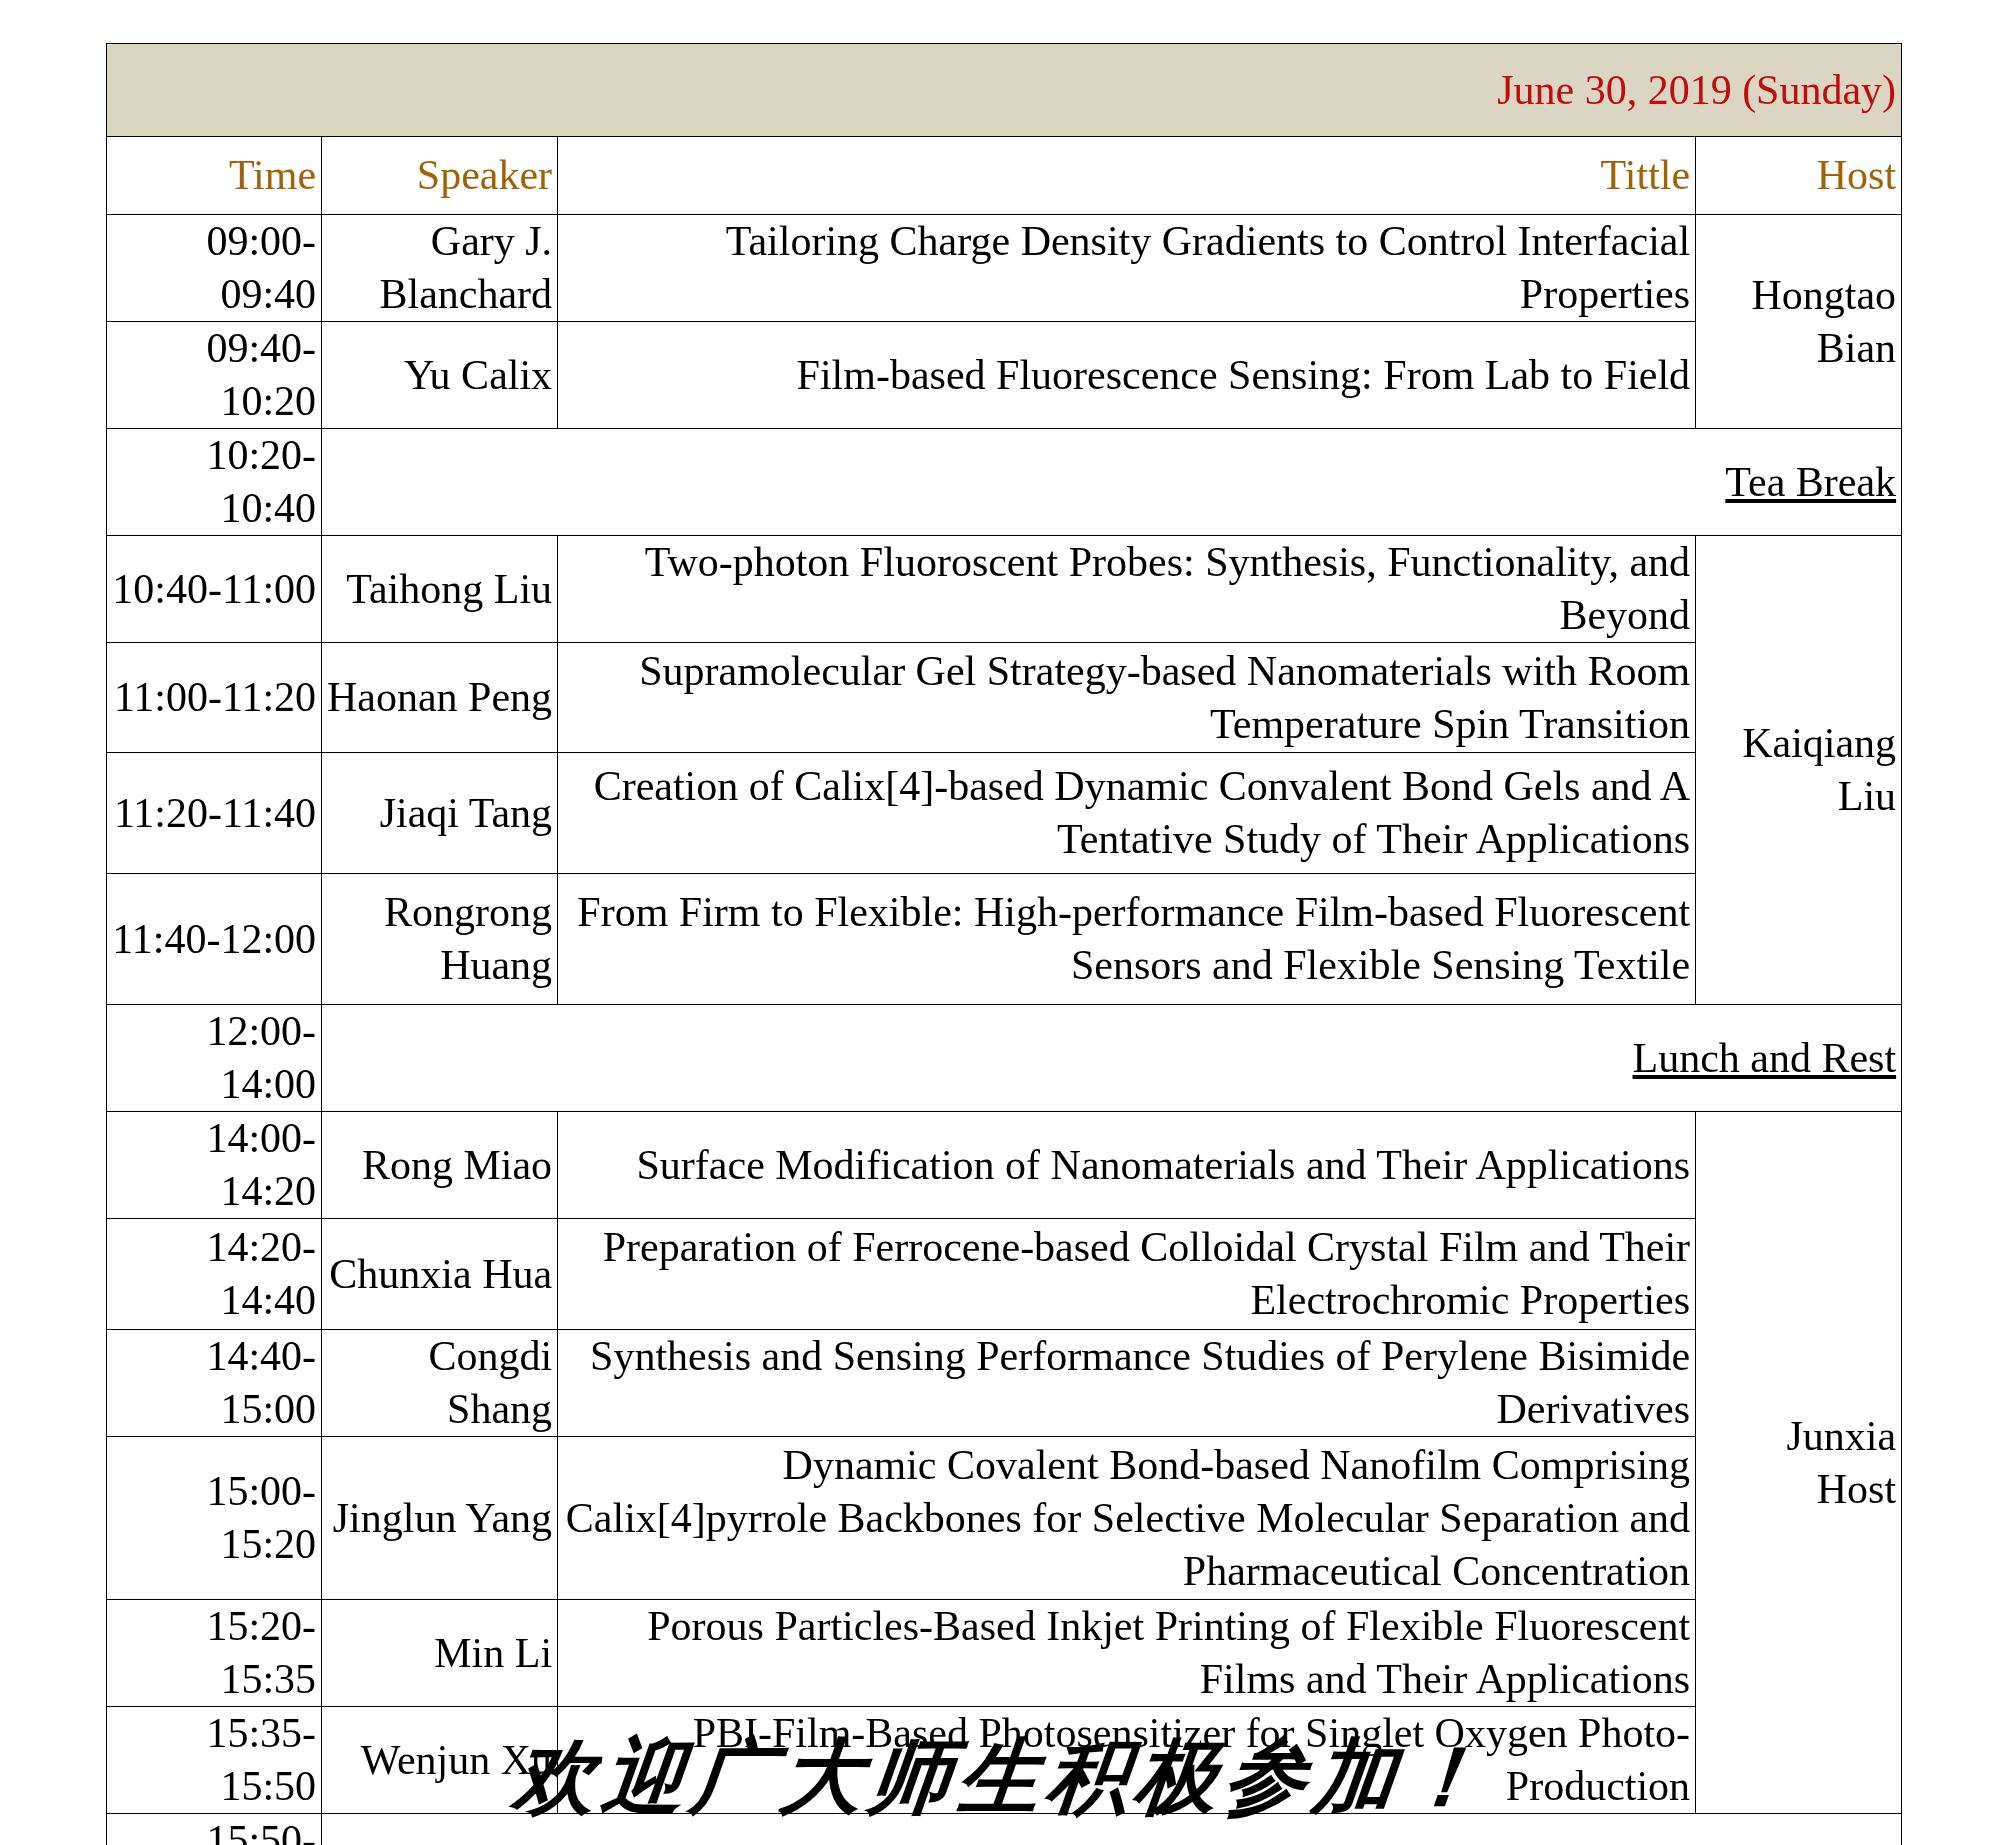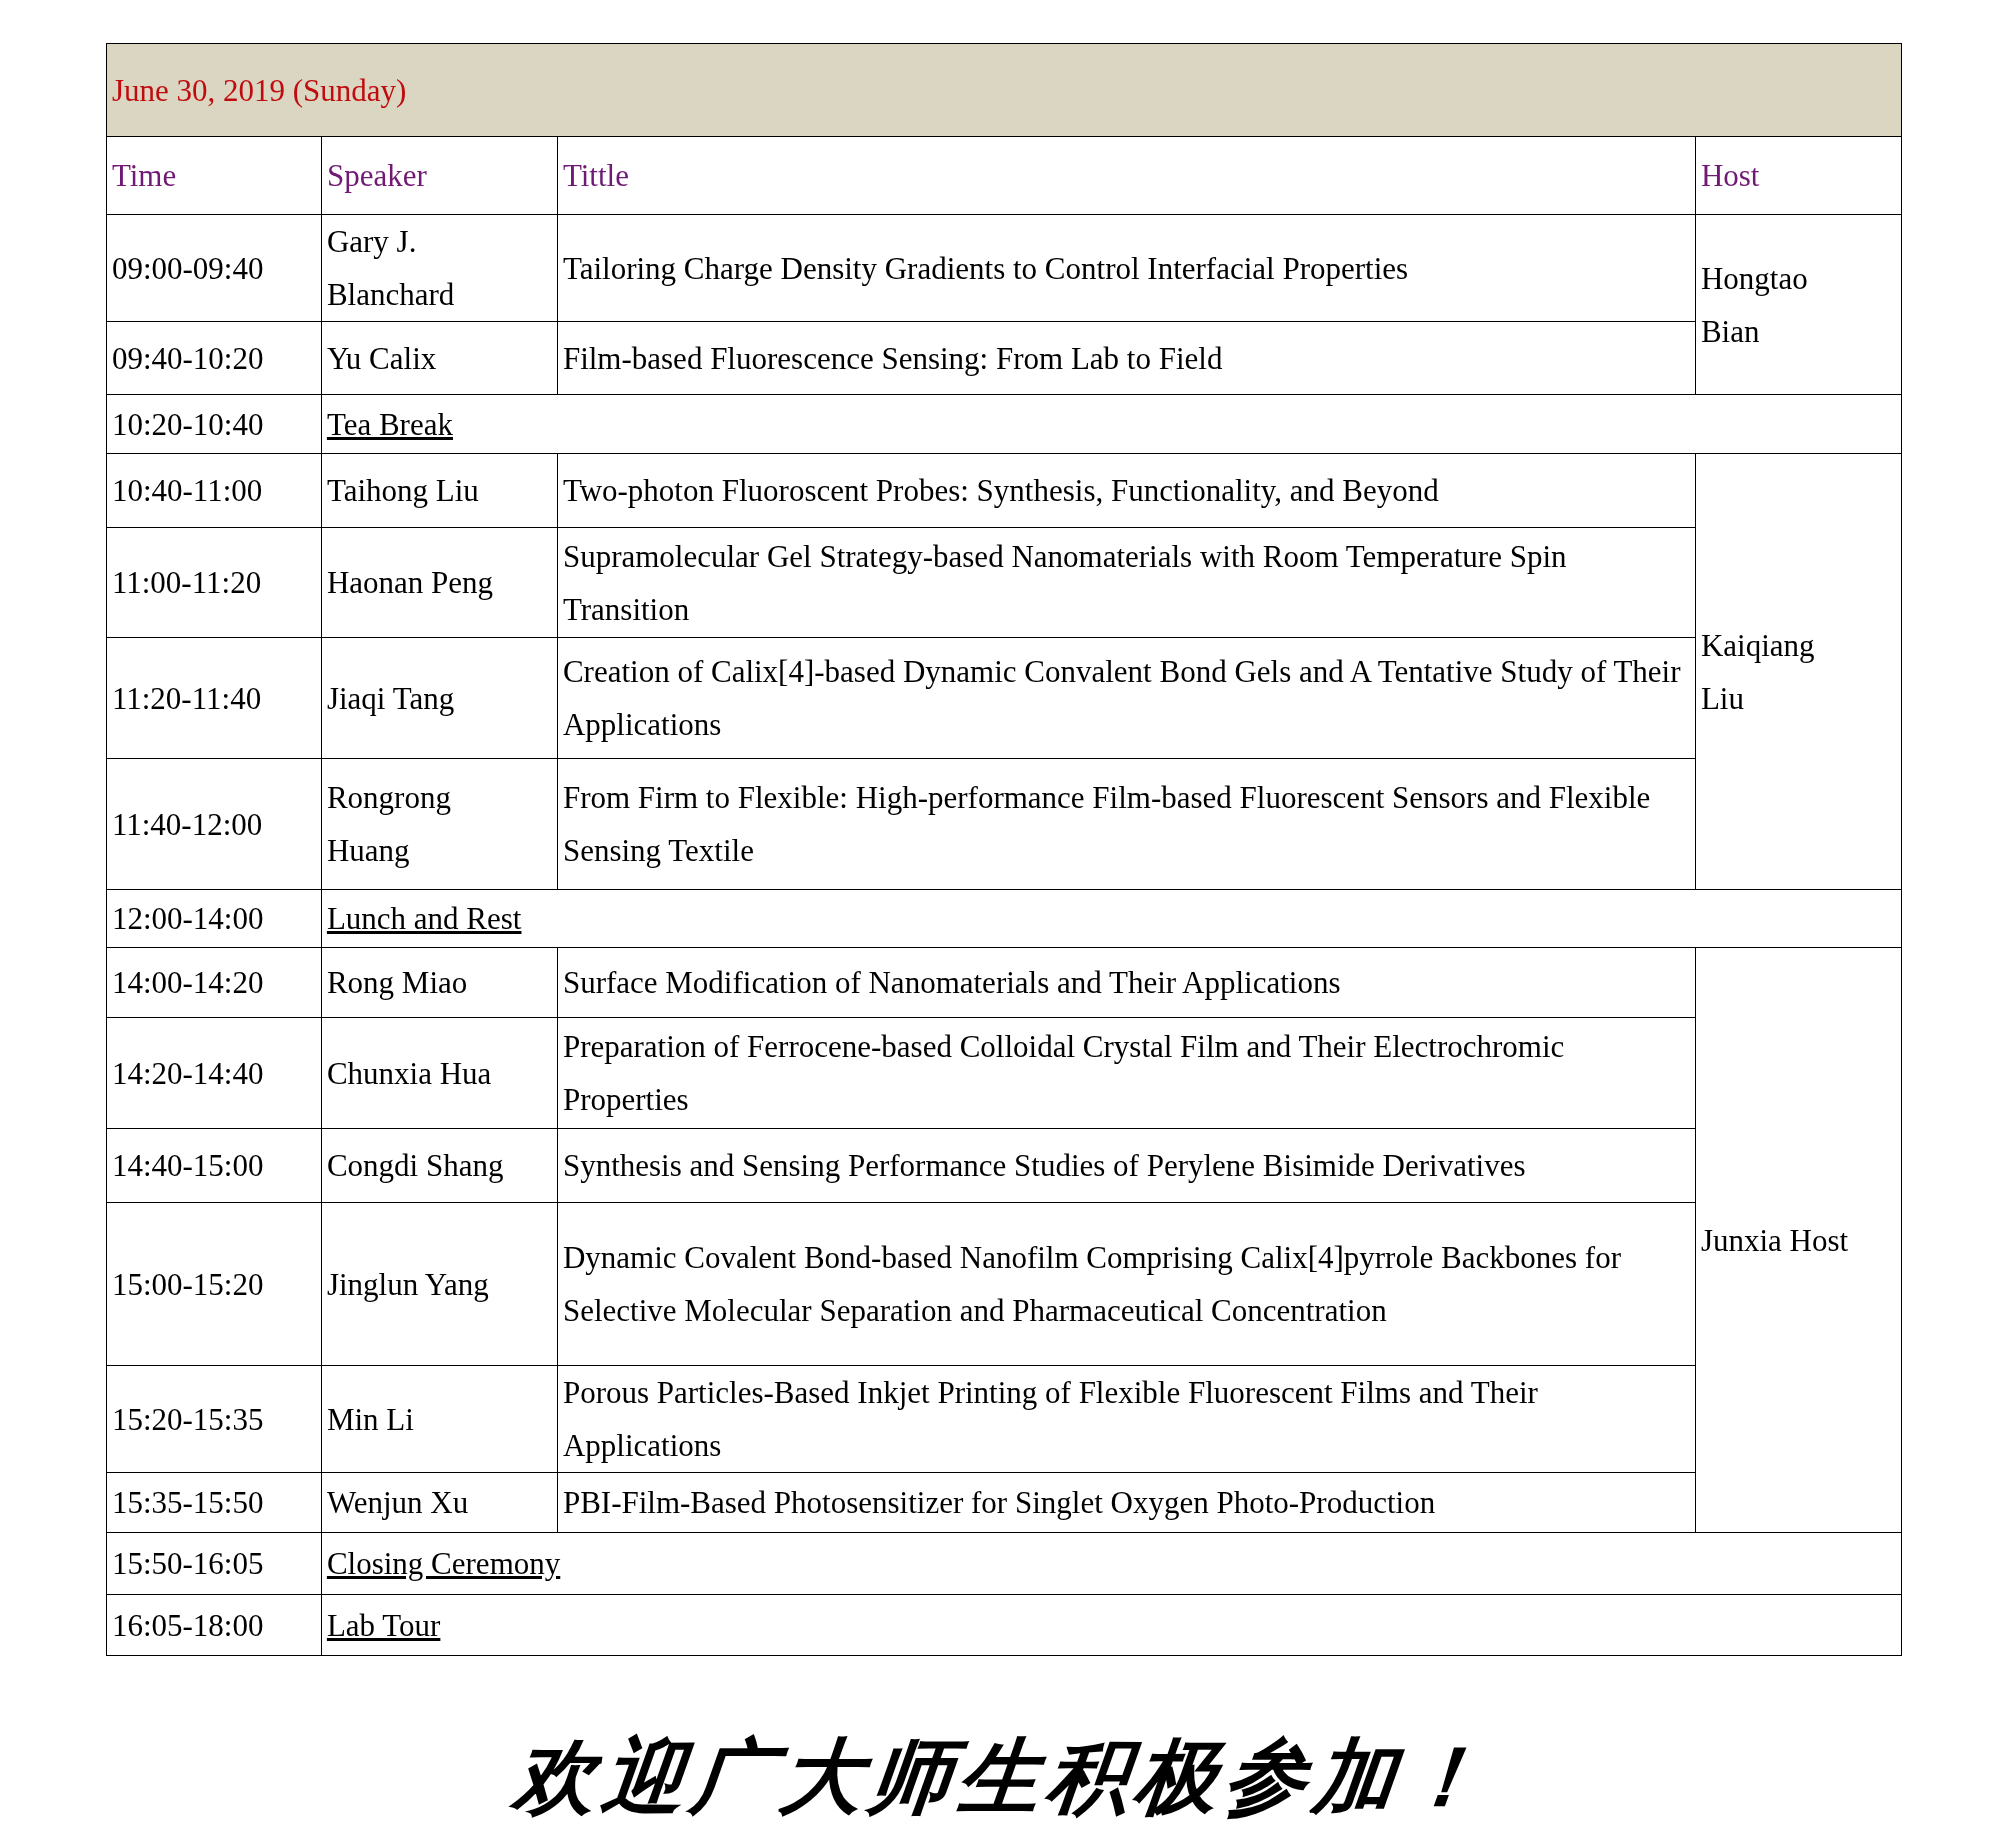--- a/index.html
+++ b/index.html
@@ -23,35 +23,35 @@
     border-collapse: collapse;
     table-layout: fixed;
   }
   table.schedule td, table.schedule th {
     border-left: 1px solid #000;
     border-right: 1px solid #000;
     border-top: 1.9px solid #000;
     border-bottom: 1.9px solid #000;
     vertical-align: middle;
     overflow: hidden;
-    font-size: 31px;
+    font-size: 42px;
     line-height: 53px;
     font-weight: normal;
     padding: 0 4.9px;
-    text-align: left;
+    text-align: right;
   }
   td.date-row {
     background: #DBD6C2;
     color: #C00C0E;
     font-weight: bold;
     font-size: 37px;
     text-align: center;
   }
   th.col-head {
-    color: #701a75;
+    color: #a16207;
     font-weight: bold;
     font-size: 34px;
     text-align: center;
   }
   td.title-cell {
     text-align: left;
     padding: 0 9.7px;
   }
   td.speaker-cell, td.host-cell {
     white-space: pre-line;

